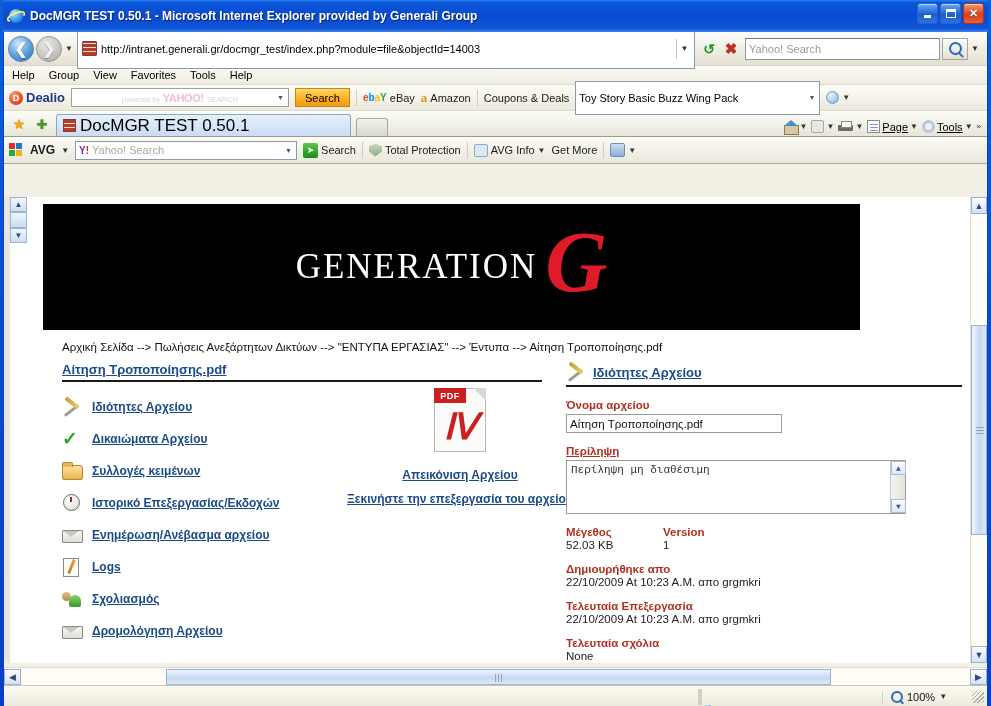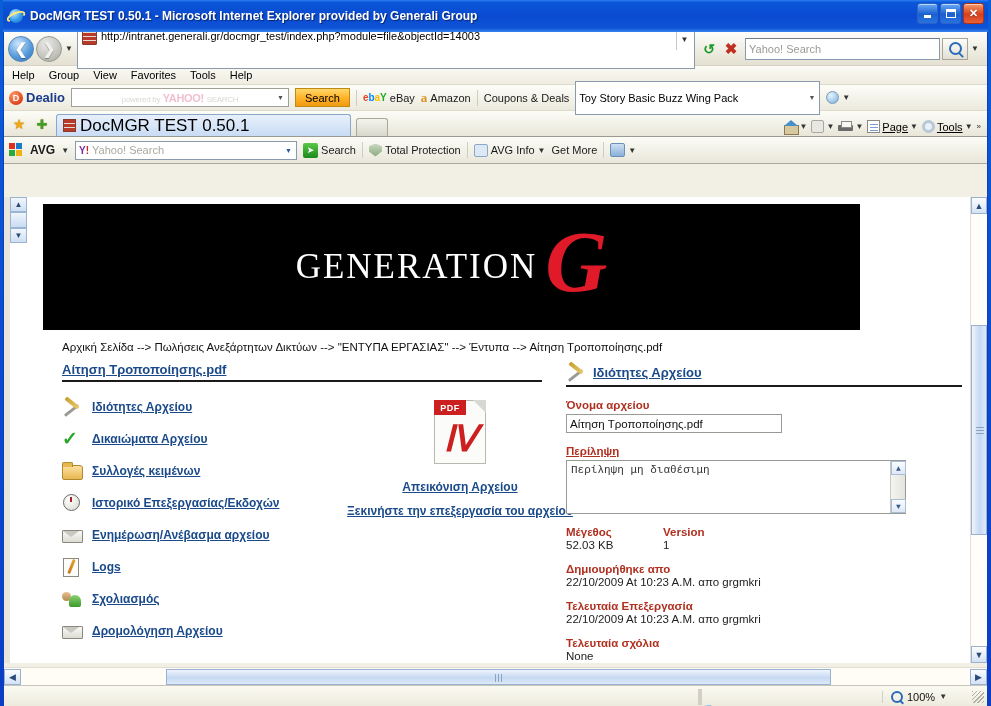--- a/index.html
+++ b/index.html
@@ -84,21 +84,21 @@
     position: relative; flex:0 0 auto;
   }
   .navbtn.back { background: radial-gradient(circle at 38% 28%, #cfe6fb, #5a9ede 55%, #2a6fb8); border:1px solid #5585b5; }
   .navbtn.fwd  { background: radial-gradient(circle at 38% 28%, #e8e8e6, #c8c8c2 55%, #a8a8a0); border:1px solid #9a9a94; margin-left:2px;}
   .navbtn .arw { font-size: 15px; color:#fff; font-weight:bold; line-height:1; text-shadow:0 1px 1px rgba(0,0,0,.35); }
   .navbtn.fwd .arw { color:#f0f0ee; }
   .dropcaret { font-size:8px; color:#333; margin: 0 4px 0 3px; }
   #addrfield {
     flex: 1 1 auto; height: 40px; background:#fff;
     border: 1px solid #8a9aad; border-top-color:#6d7d90;
-    display:flex; padding: 0 2px;
+    display:flex; align-items:center; padding: 0 2px;
     margin-right: 3px;
   }
   #fav-ico {
     width: 15px; height: 15px; margin: 0 4px 0 2px; flex:0 0 auto;
     background: repeating-linear-gradient(0deg,#b93a2a 0 3px,#e0dcd0 3px 4px);
     border: 1px solid #8a3a2a; border-radius:1px;
   }
   #url { flex:1 1 auto; font-size: 11px; color:#000; white-space:nowrap; overflow:hidden; }
   .ddbtn {
     width: 16px; height: 20px; display:flex;align-items:center;justify-content:center;
@@ -331,21 +331,21 @@
   .ic-note:after{content:"";position:absolute;left:8px;top:2px;width:3px;height:15px;
       background:linear-gradient(180deg,#e8a030,#c87820);transform:rotate(22deg);border-radius:1px;}
   .ic-ppl:before{content:"";position:absolute;left:0;top:3px;width:9px;height:9px;border-radius:50%;
       background:linear-gradient(180deg,#e8c090,#b08a50);}
   .ic-ppl:after{content:"";position:absolute;left:7px;top:6px;width:12px;height:12px;border-radius:6px 6px 2px 2px;
       background:linear-gradient(180deg,#8ad070,#3a9a2a);}
 
   
   #pdfblock { position:absolute; left: 300px; top: 26px; text-align:center; width: 250px;}
   #pdficon {
-    width: 52px; height: 64px; margin: 12px auto;
+    width: 52px; height: 64px; margin: 0 auto;
     background:#fbfbf9; border:1px solid #b8b8b0;
     position:relative;
   }
   #pdficon .tag {
     position:absolute; left:-1px; top:-1px; width: 32px; height: 15px;
     background:#cc2020; color:#fff; font-size:9px; font-weight:bold;
     display:flex;align-items:center;justify-content:center; letter-spacing:.5px;
   }
   #pdficon .fold {
     position:absolute; right:-1px; top:-1px;

